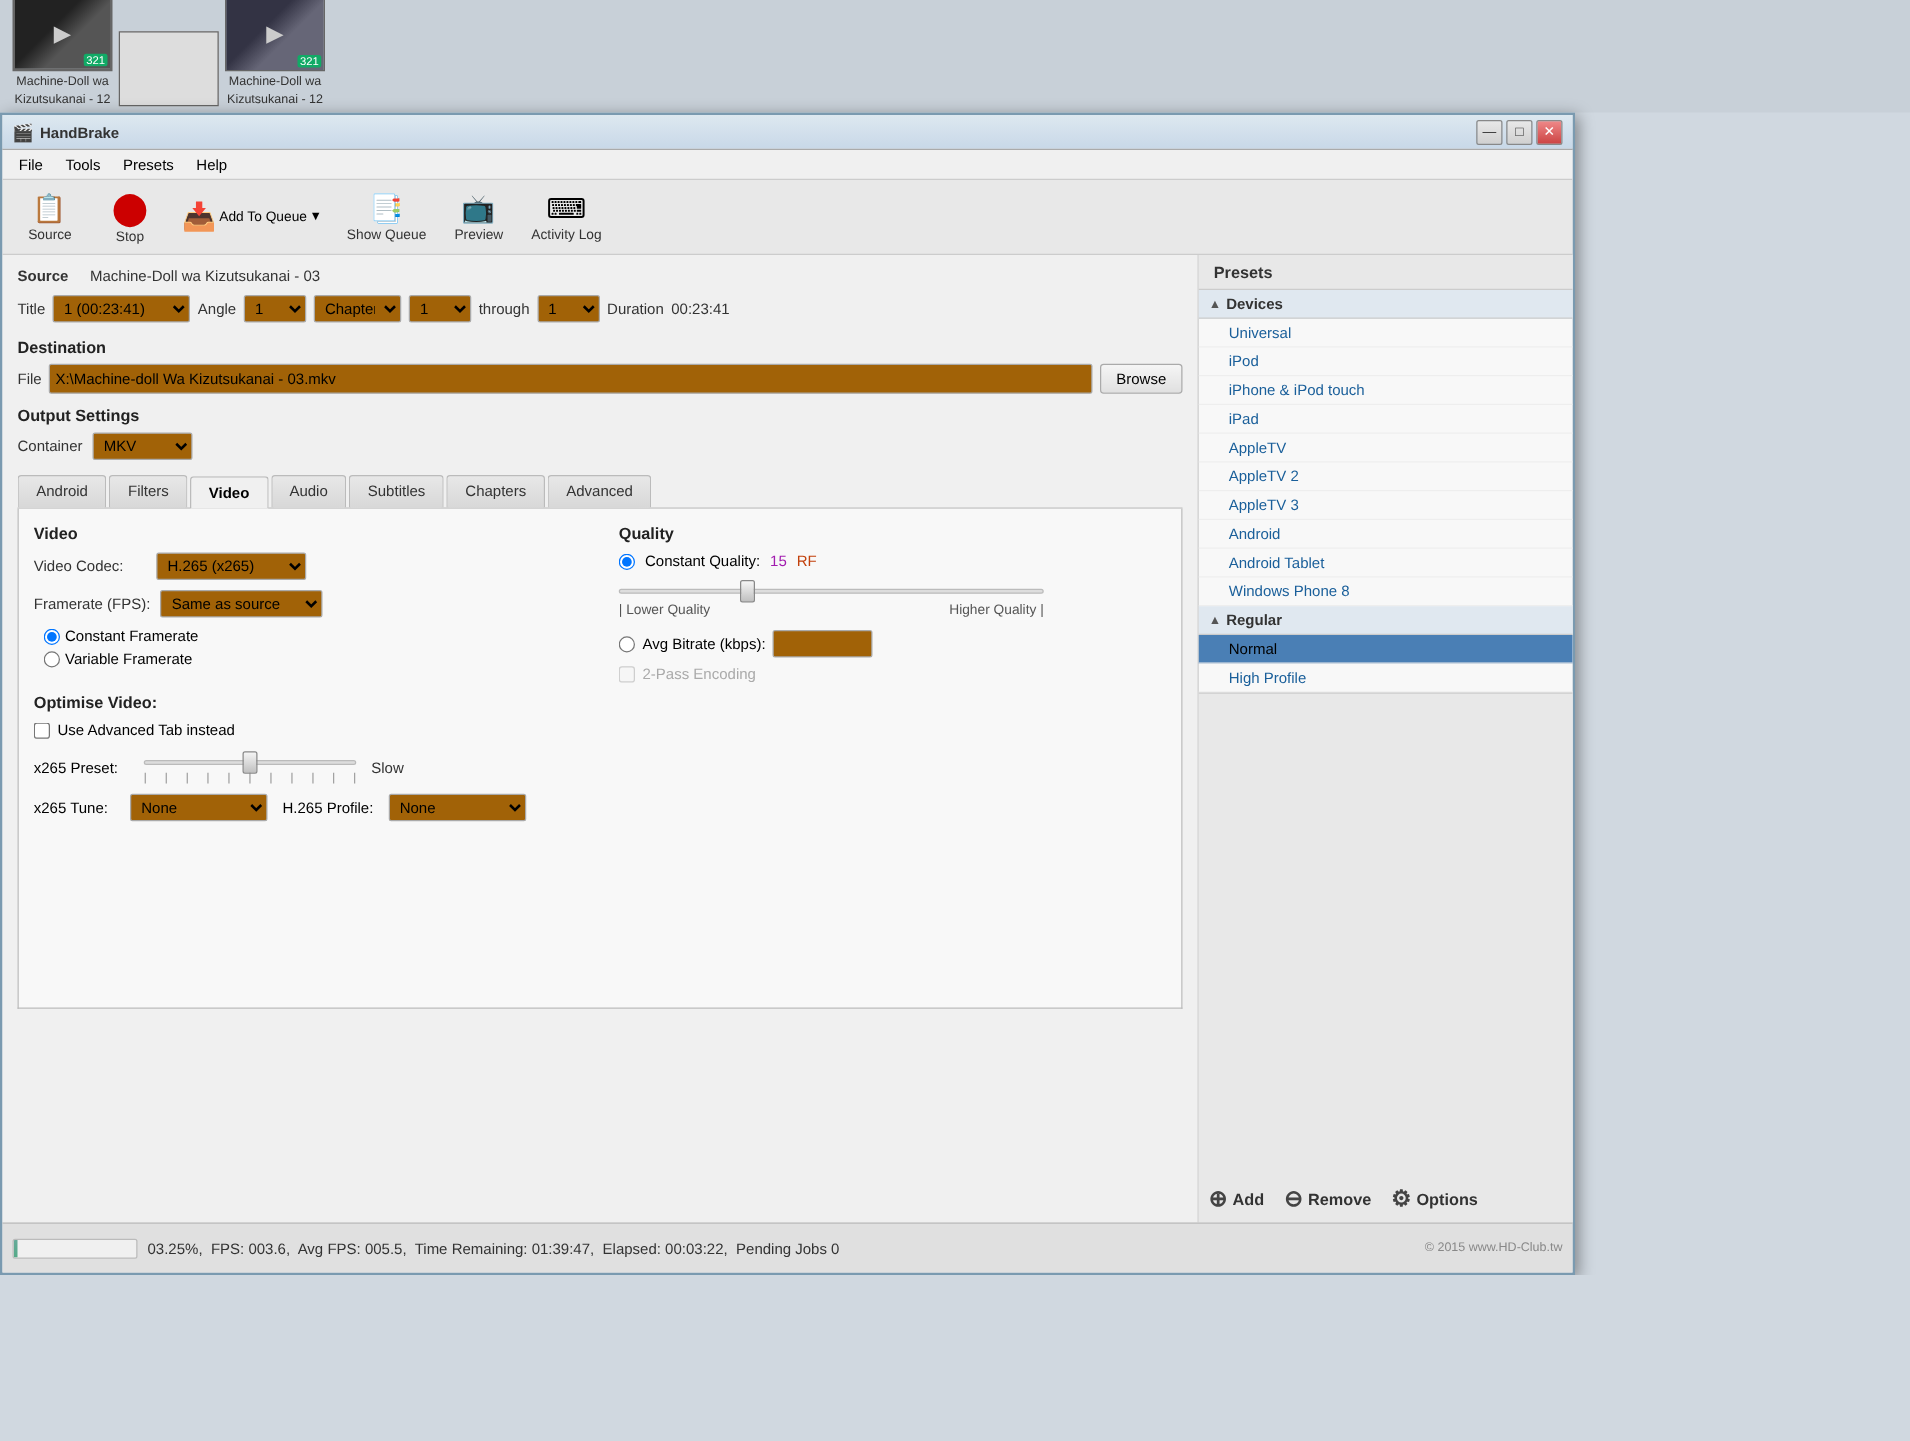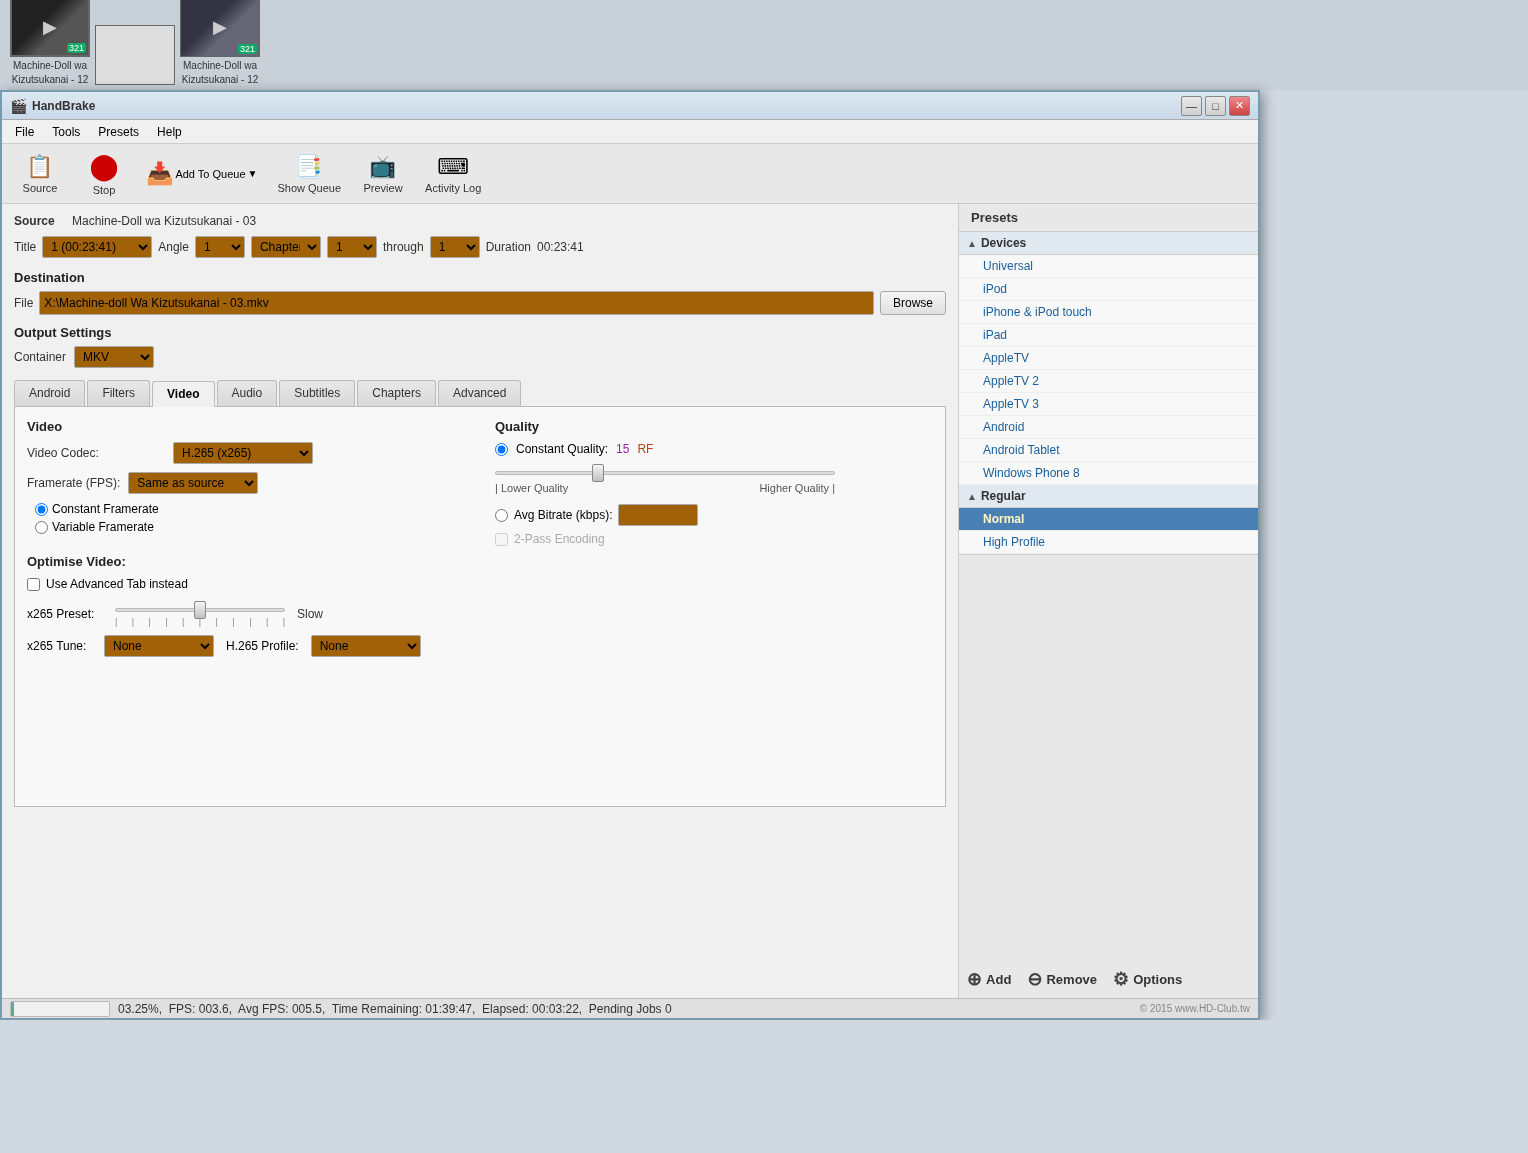--- a/index.html
+++ b/index.html
@@ -270,21 +270,21 @@
     }
 
     .form-row {
       display: flex;
       align-items: center;
       gap: 8px;
       margin-bottom: 8px;
     }
     .form-label { font-size: 12px; color: #333; min-width: 90px; }
 
-    .codec-select { width: 140px; margin-left: 48px; }
+    .codec-select { width: 120px; }
     .fps-select { width: 130px; }
 
     
     .radio-group { display: flex; flex-direction: column; gap: 4px; margin-left: 8px; }
     .radio-row { display: flex; align-items: center; gap: 4px; font-size: 12px; }
 
     
     .quality-row {
       display: flex;
       align-items: center;
@@ -399,22 +399,22 @@
     .preset-group-title { font-size: 12px; font-weight: bold; color: #333; }
     .preset-item {
       padding: 4px 8px 4px 24px;
       font-size: 12px;
       color: #1a5f9a;
       cursor: pointer;
       border-bottom: 1px solid #eee;
     }
     .preset-item.selected {
       background: #4a7fb5;
-      color: #fef9c3;
-      font-weight: bold;
+      color: #000000;
+      font-weight: normal;
       padding-left: 24px;
     }
 
     
     .presets-footer {
       margin-top: auto;
       padding: 8px 12px;
       background: #e8e8e8;
       border-top: 1px solid #ccc;
       display: flex;
@@ -428,21 +428,21 @@
       font-size: 13px;
       cursor: pointer;
       color: #333;
       font-weight: bold;
     }
 
     
     .statusbar {
       background: #e0e0e0;
       border-top: 1px solid #bbb;
-      height: 20px;
+      height: 40px;
       display: flex;
       align-items: center;
       padding: 0 8px;
       gap: 8px;
     }
     .progress-bar-container {
       width: 100px;
       height: 16px;
       background: #f0f0f0;
       border: 1px solid #bbb;

